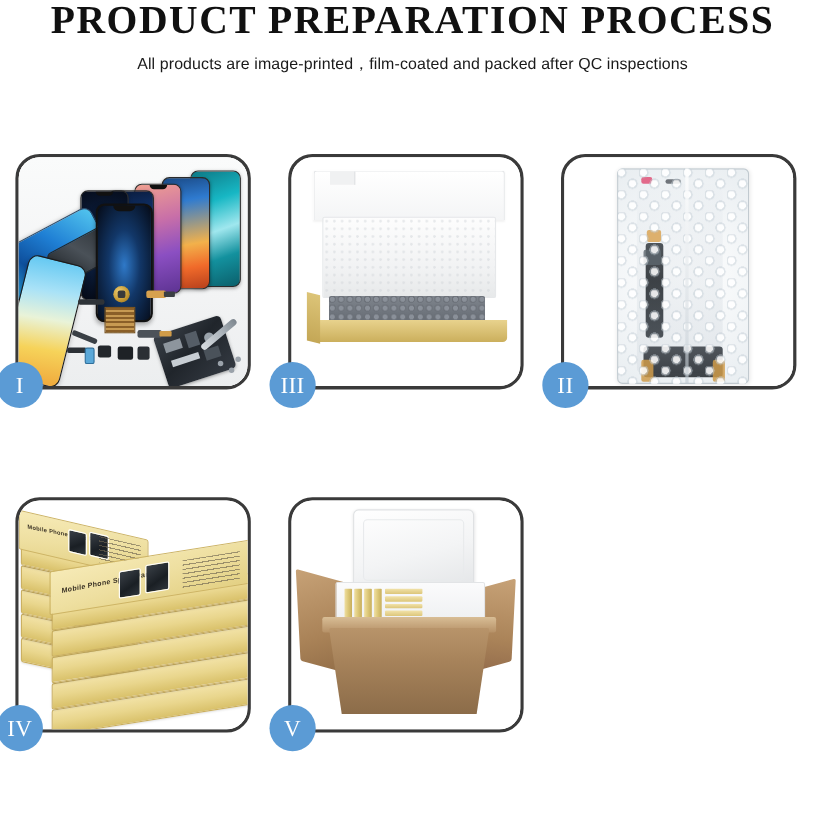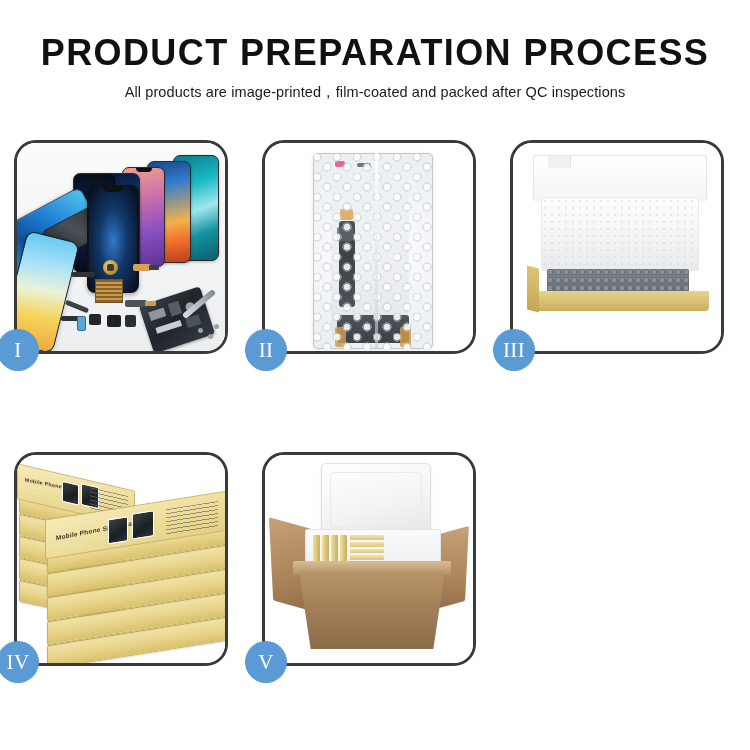--- a/index.html
+++ b/index.html
@@ -25,22 +25,21 @@
   
   .header {
     position: absolute;
     top: 0;
     left: 0;
     width: 750px;
     text-align: center;
   }
   .title {
     margin: 0;
-    padding-top: 34px;
-    font-family: Liberation Sans, sans-serif;
+    font-family: Liberation Serif, serif;
     font-size: 36px;
     font-weight: 700;
     letter-spacing: 1.4px;
     color: #111111;
     line-height: 1.05;
     white-space: nowrap;
   }
   .subtitle {
     margin: 0;
     padding-top: 11px;
@@ -625,48 +624,48 @@
         <span class="part pt-btn"></span>
         <span class="part pt-cam"></span>
         <span class="part pt-screw1"></span>
         <span class="part pt-screw2"></span>
         <span class="part pt-screw3"></span>
       </div>
       <div class="badge">I</div>
     </div>
 
     <div class="panel">
+      <div class="panel-inner p3">
+        <div class="box3-lid"></div>
+        <div class="box3-foam"></div>
+        <div class="box3-tray"></div>
+        <div class="box3-grey"></div>
+        <div class="box3-tray-front"></div>
+        <div class="box3-tray-left"></div>
+      </div>
+      <div class="badge">III</div>
+    </div>
+
+    <div class="panel">
       <div class="panel-inner p2">
         <div class="bubble-bag">
           <div class="bag-screen"></div>
           <div class="bag-flex"></div>
           <div class="bag-conn"></div>
           <div class="bag-flex2"></div>
           <div class="bag-g1"></div>
           <div class="bag-g2"></div>
           <div class="bag-g3"></div>
           <div class="bag-pink"></div>
           <div class="bag-dark"></div>
           <div class="bubbles"></div>
           <div class="bag-seam"></div>
         </div>
       </div>
       <div class="badge">II</div>
-    </div>
-
-    <div class="panel">
-      <div class="panel-inner p3">
-        <div class="box3-lid"></div>
-        <div class="box3-foam"></div>
-        <div class="box3-tray"></div>
-        <div class="box3-grey"></div>
-        <div class="box3-tray-front"></div>
-        <div class="box3-tray-left"></div>
-      </div>
-      <div class="badge">III</div>
     </div>
 
     <div class="panel">
       <div class="panel-inner p4">
         <div class="stackwrap">
           <div class="sbox sb-l5"></div>
           <div class="sbox sb-l4"></div>
           <div class="sbox sb-l3"></div>
           <div class="sbox sb-l2"></div>
           <div class="sbox sb-l1"></div>

